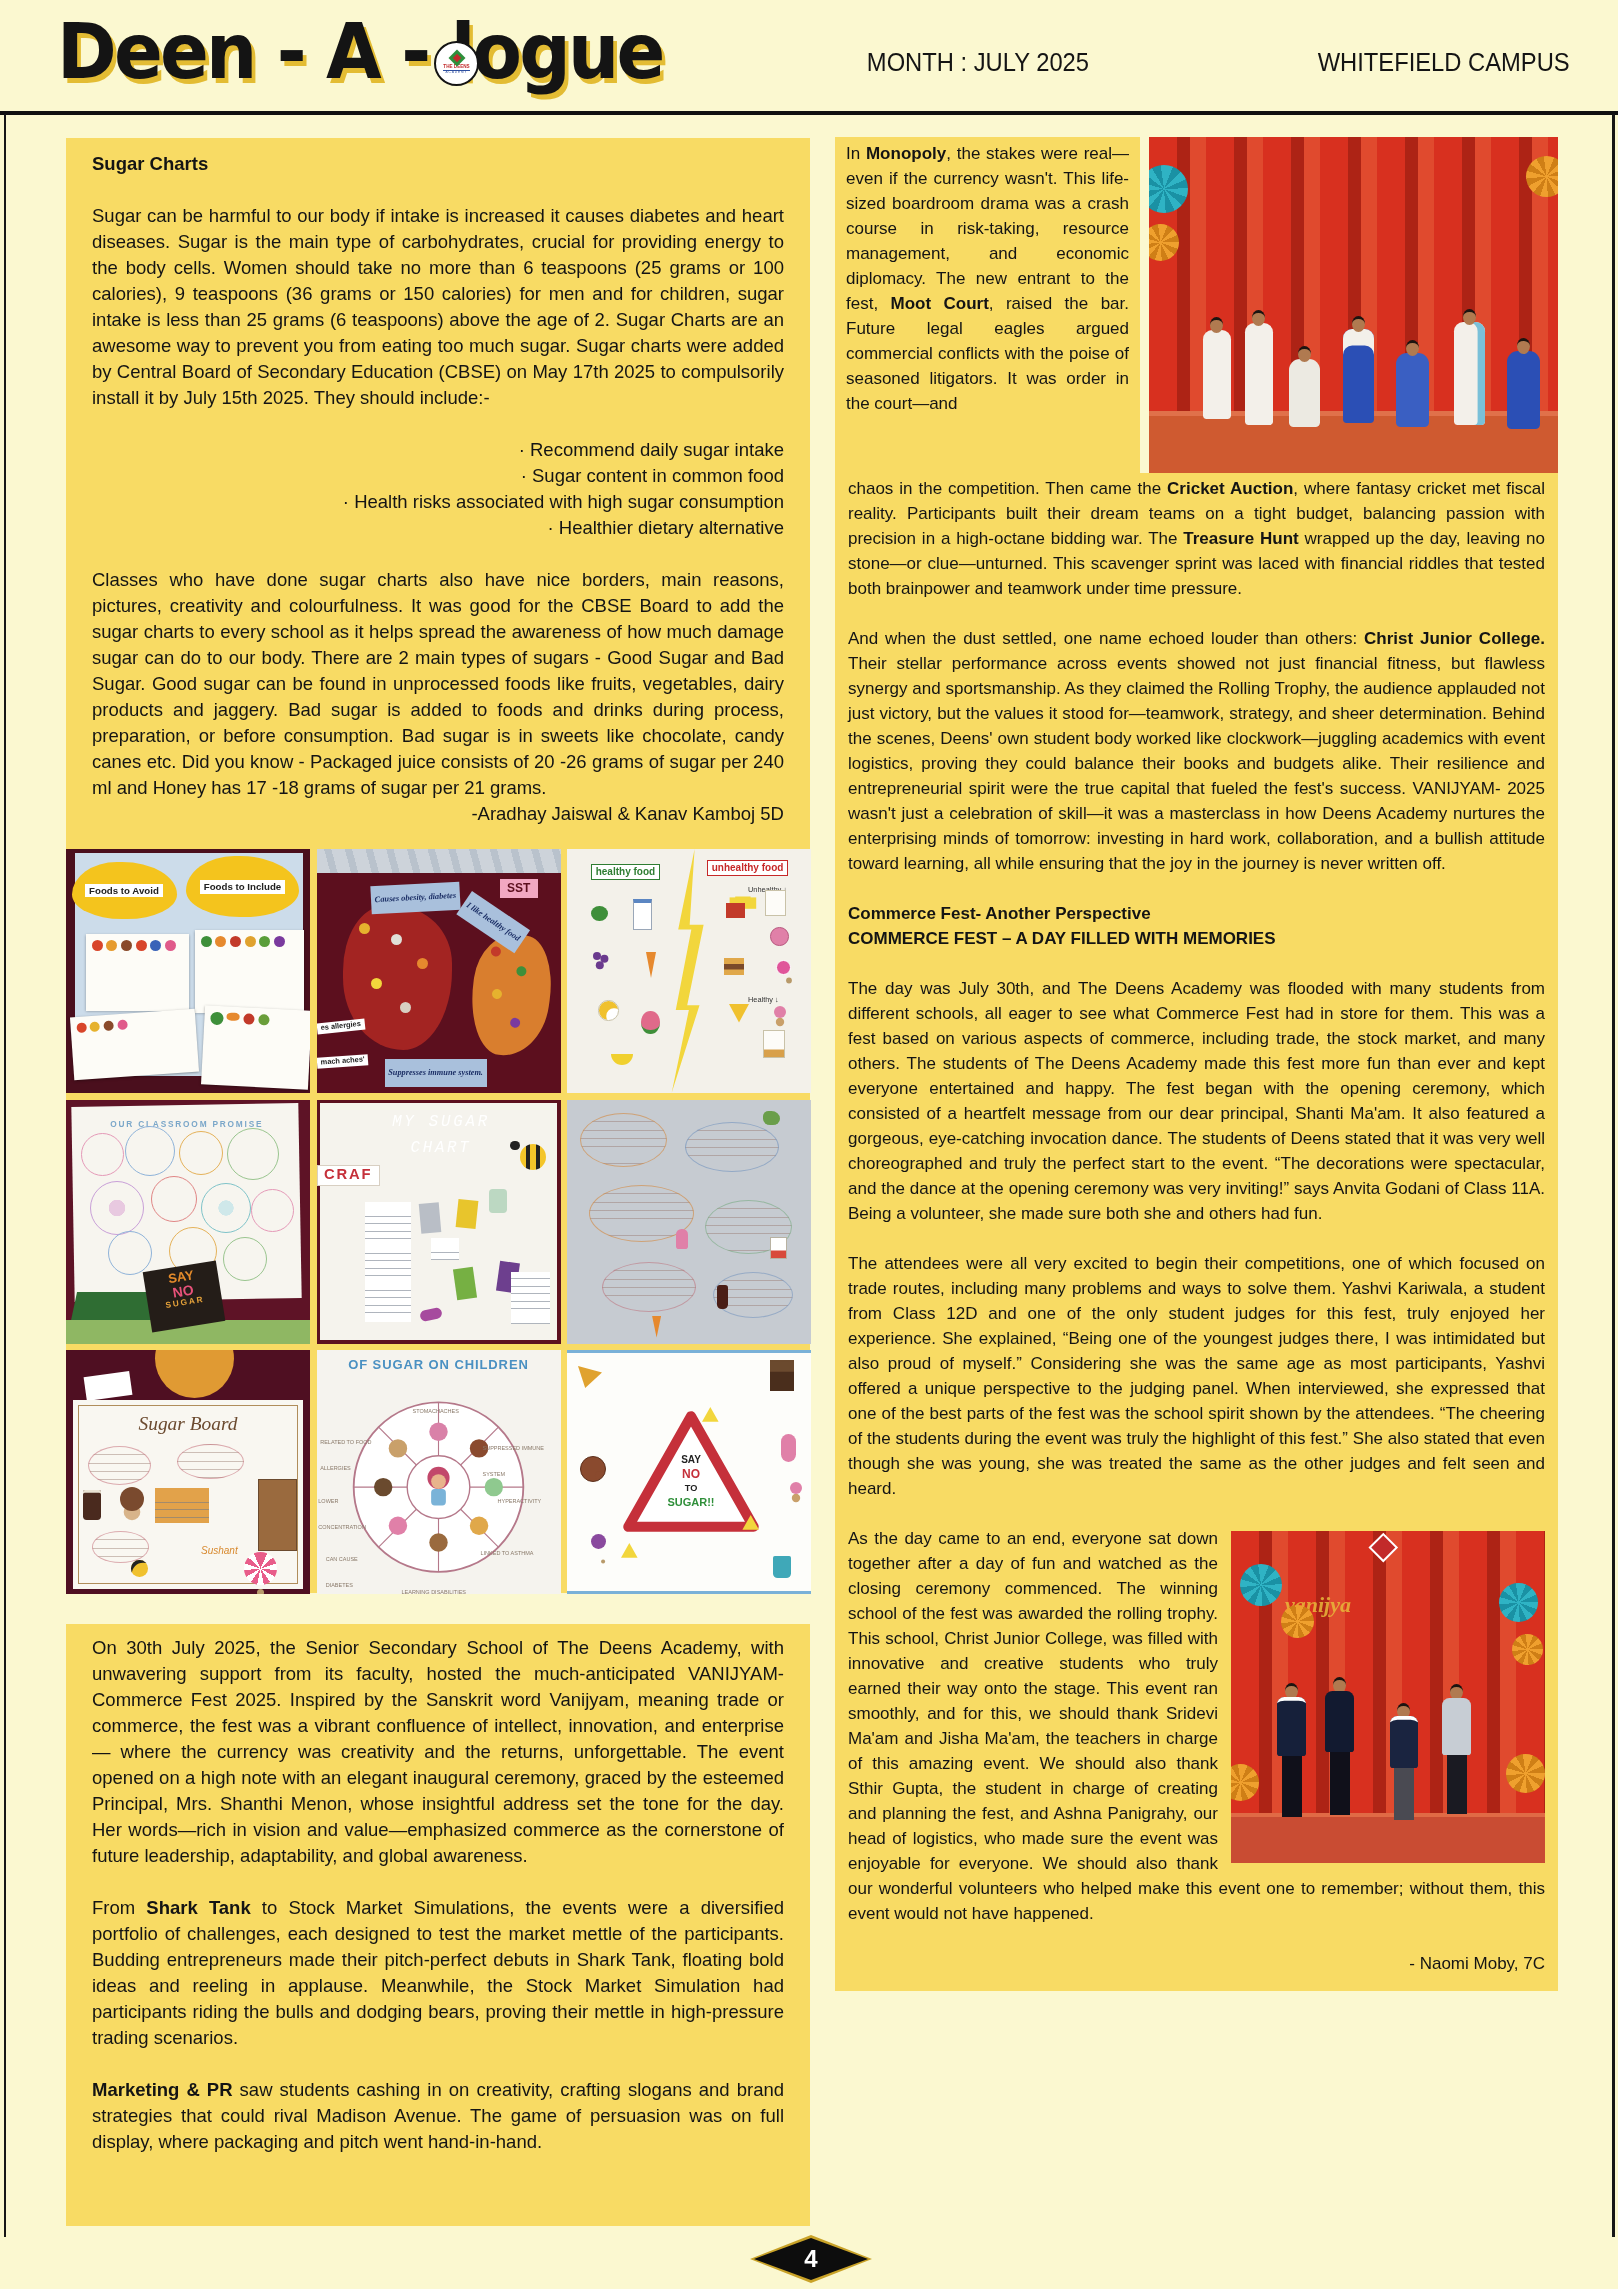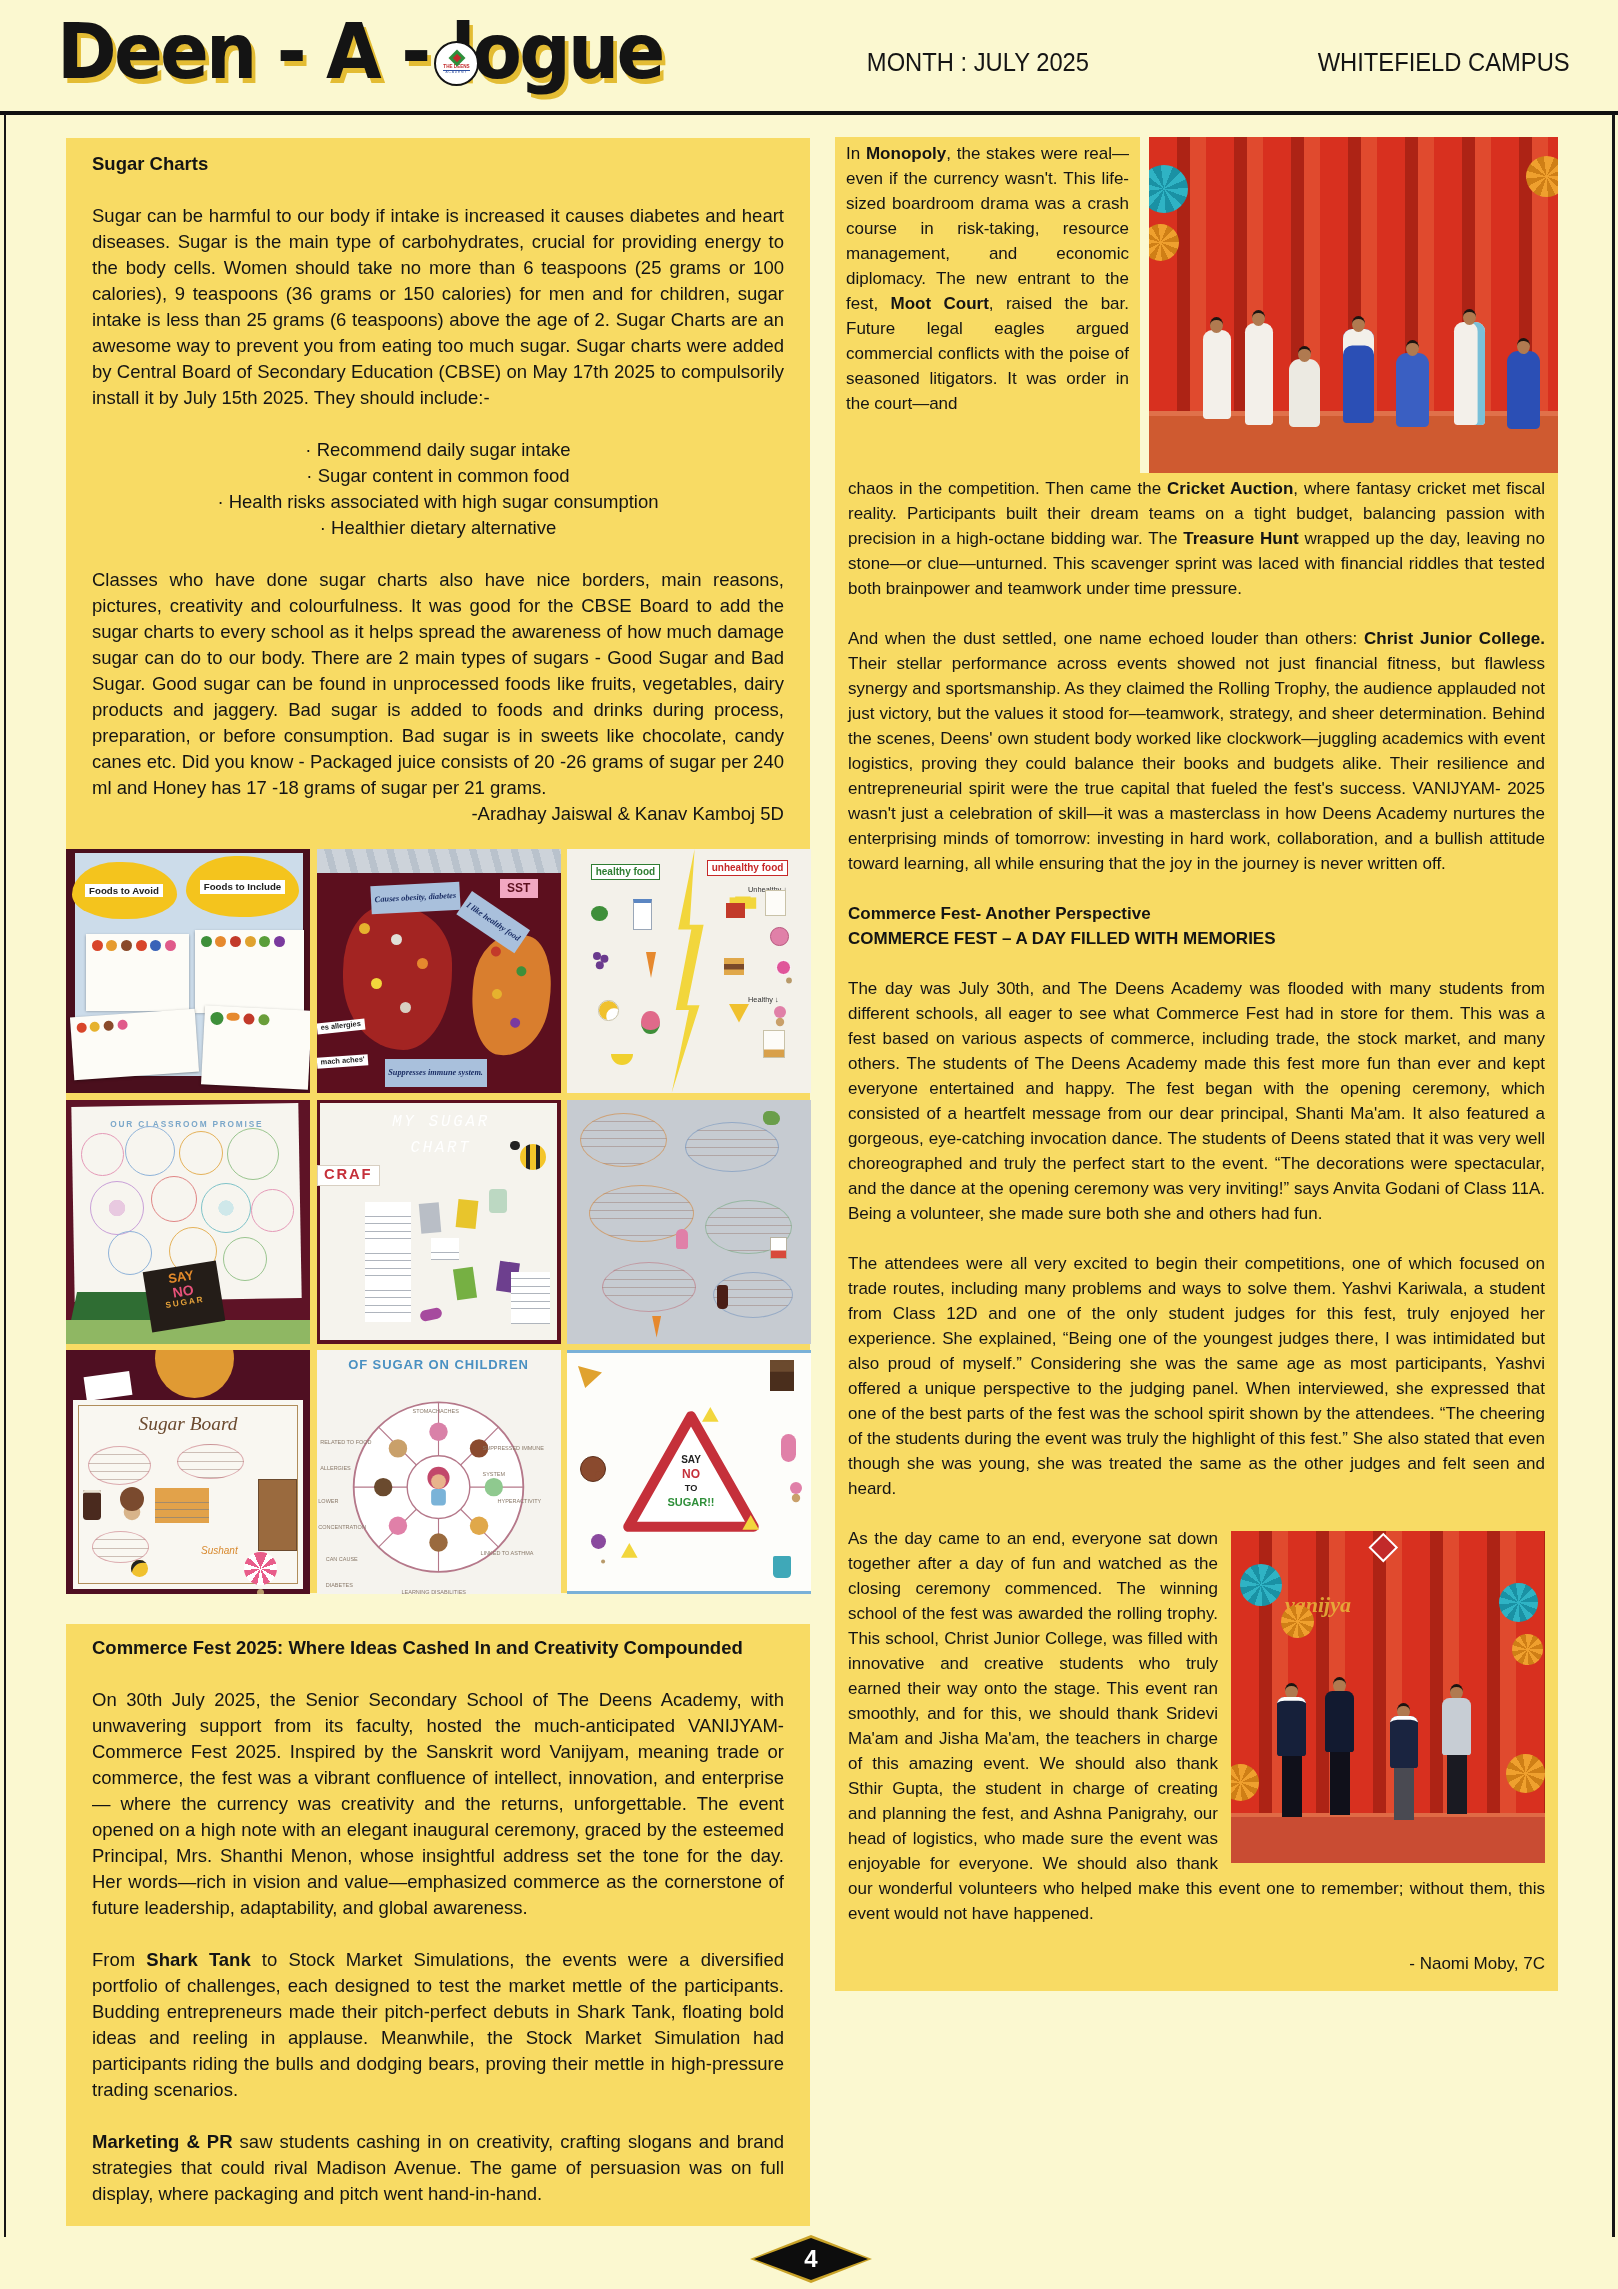--- a/index.html
+++ b/index.html
@@ -22,21 +22,21 @@
   .frame-l{position:absolute;left:3.7px;top:114px;width:2.8px;height:2123px;background:#161616;}
   .frame-r{position:absolute;left:1612px;top:114px;width:2.8px;height:2123px;background:#161616;}
   
   .yb{background:#f8db64;}
   .lcol{font-size:18.5px;line-height:26px;color:#141414;}
   .rcol{font-size:17px;line-height:25px;color:#141414;}
   .para{margin:0 0 26px;text-align:justify;}
   .rpara{margin:0 0 25px;text-align:justify;}
   .b{font-weight:bold;}
   .h{font-weight:bold;}
-  .bullets div{text-align:center;}
+  .bullets div{text-align:right;}
   .byline{text-align:right;}
   
   .grid{position:absolute;left:0;top:711px;width:744px;height:744px;display:grid;
     grid-template-columns:244px 244px 244px;grid-template-rows:244px 244px 244px;gap:6.5px;}
   .cell{position:relative;overflow:hidden;background:#5c1020;}
   .chip{background:#fff;font-weight:bold;color:#222;padding:0.9px 3.7px;display:inline-block;line-height:1.2;}
   .cloud{background:#f4c41d;border-radius:45% 55% 50% 50%/60% 60% 45% 45%;display:flex;align-items:center;justify-content:center;}
   .dot{border-radius:50%;display:block;}
   .sheet{background:#fdfcf7;box-shadow:0 0.9px 2.8px rgba(0,0,0,.35);display:flex;flex-wrap:wrap;gap:3.7px;padding:5.5px;align-content:flex-start;}
   .strip{background:#a9c0dc;color:#1c2f66;font-style:italic;font-size:8.3px;font-weight:bold;padding:0.9px 3.7px;white-space:nowrap;font-family:"Liberation Serif",serif;}
@@ -305,21 +305,20 @@
         <div class="abs" style="left:54px;top:190px;width:16.6px;height:14.8px;background:#f2d63c;clip-path:polygon(50% 0,0 100%,100% 100%);"></div>
         <div class="abs" style="right:52px;top:162px;width:16.6px;height:14.8px;background:#f2d63c;clip-path:polygon(50% 0,0 100%,100% 100%);"></div>
         <i class="dot abs" style="left:24px;top:181px;width:14.8px;height:14.8px;background:#8a4a9e;box-shadow:4.6px 20px 0 -5.5px #b89a6a;"></i>
         <div class="abs" style="right:20px;bottom:13px;width:18.5px;height:22px;background:#3fa8b8;border-radius:1.8px 1.8px 4.6px 4.6px;"></div>
         <i class="dot abs" style="right:9.2px;top:129px;width:12px;height:12px;background:#e080a8;box-shadow:0 10px 0 -1.8px #c9a06a;"></i>
       </div>
     </div>
   </div>
 
   <div class="abs yb lcol" style="left:66px;top:1624px;width:744px;height:602px;padding:11px 26px 0;box-sizing:border-box;overflow:hidden;">
-    <div class="h" style="margin-bottom:26px;">Commerce Fest 2025: Where Ideas Cashed In and Creativity Compounded</div>
     <p class="para">On 30th July 2025, the Senior Secondary School of The Deens Academy, with unwavering support from its faculty, hosted the much-anticipated VANIJYAM-Commerce Fest 2025. Inspired by the Sanskrit word Vanijyam, meaning trade or commerce, the fest was a vibrant confluence of intellect, innovation, and enterprise — where the currency was creativity and the returns, unforgettable. The event opened on a high note with an elegant inaugural ceremony, graced by the esteemed Principal, Mrs. Shanthi Menon, whose insightful address set the tone for the day. Her words—rich in vision and value—emphasized commerce as the cornerstone of future leadership, adaptability, and global awareness.</p>
     <p class="para"><span>From </span><span class="b">Shark Tank</span><span> to Stock Market Simulations, the events were a diversified portfolio of challenges, each designed to test the market mettle of the participants. Budding entrepreneurs made their pitch-perfect debuts in Shark Tank, floating bold ideas and reeling in applause. Meanwhile, the Stock Market Simulation had participants riding the bulls and dodging bears, proving their mettle in high-pressure trading scenarios.</span></p>
     <p class="para"><span class="b">Marketing &amp; PR</span><span> saw students cashing in on creativity, crafting slogans and brand strategies that could rival Madison Avenue. The game of persuasion was on full display, where packaging and pitch went hand-in-hand.</span></p>
   </div>
 
   <div class="abs rcol" style="left:835px;top:137px;width:723px;">
 
     <div style="display:flex;gap:9px;">
       <div class="yb" style="width:305px;height:336px;box-sizing:border-box;padding:3.7px 11px;overflow:hidden;text-align:justify;"><span>In </span><span class="b">Monopoly</span><span>, the stakes were real—even if the currency wasn't. This life-sized boardroom drama was a crash course in risk-taking, resource management, and economic diplomacy. The new entrant to the fest, </span><span class="b">Moot Court</span><span>, raised the bar. Future legal eagles argued commercial conflicts with the poise of seasoned litigators. It was order in the court—and</span></div>
       <div class="curtain" style="position:relative;width:409px;height:336px;overflow:hidden;">

